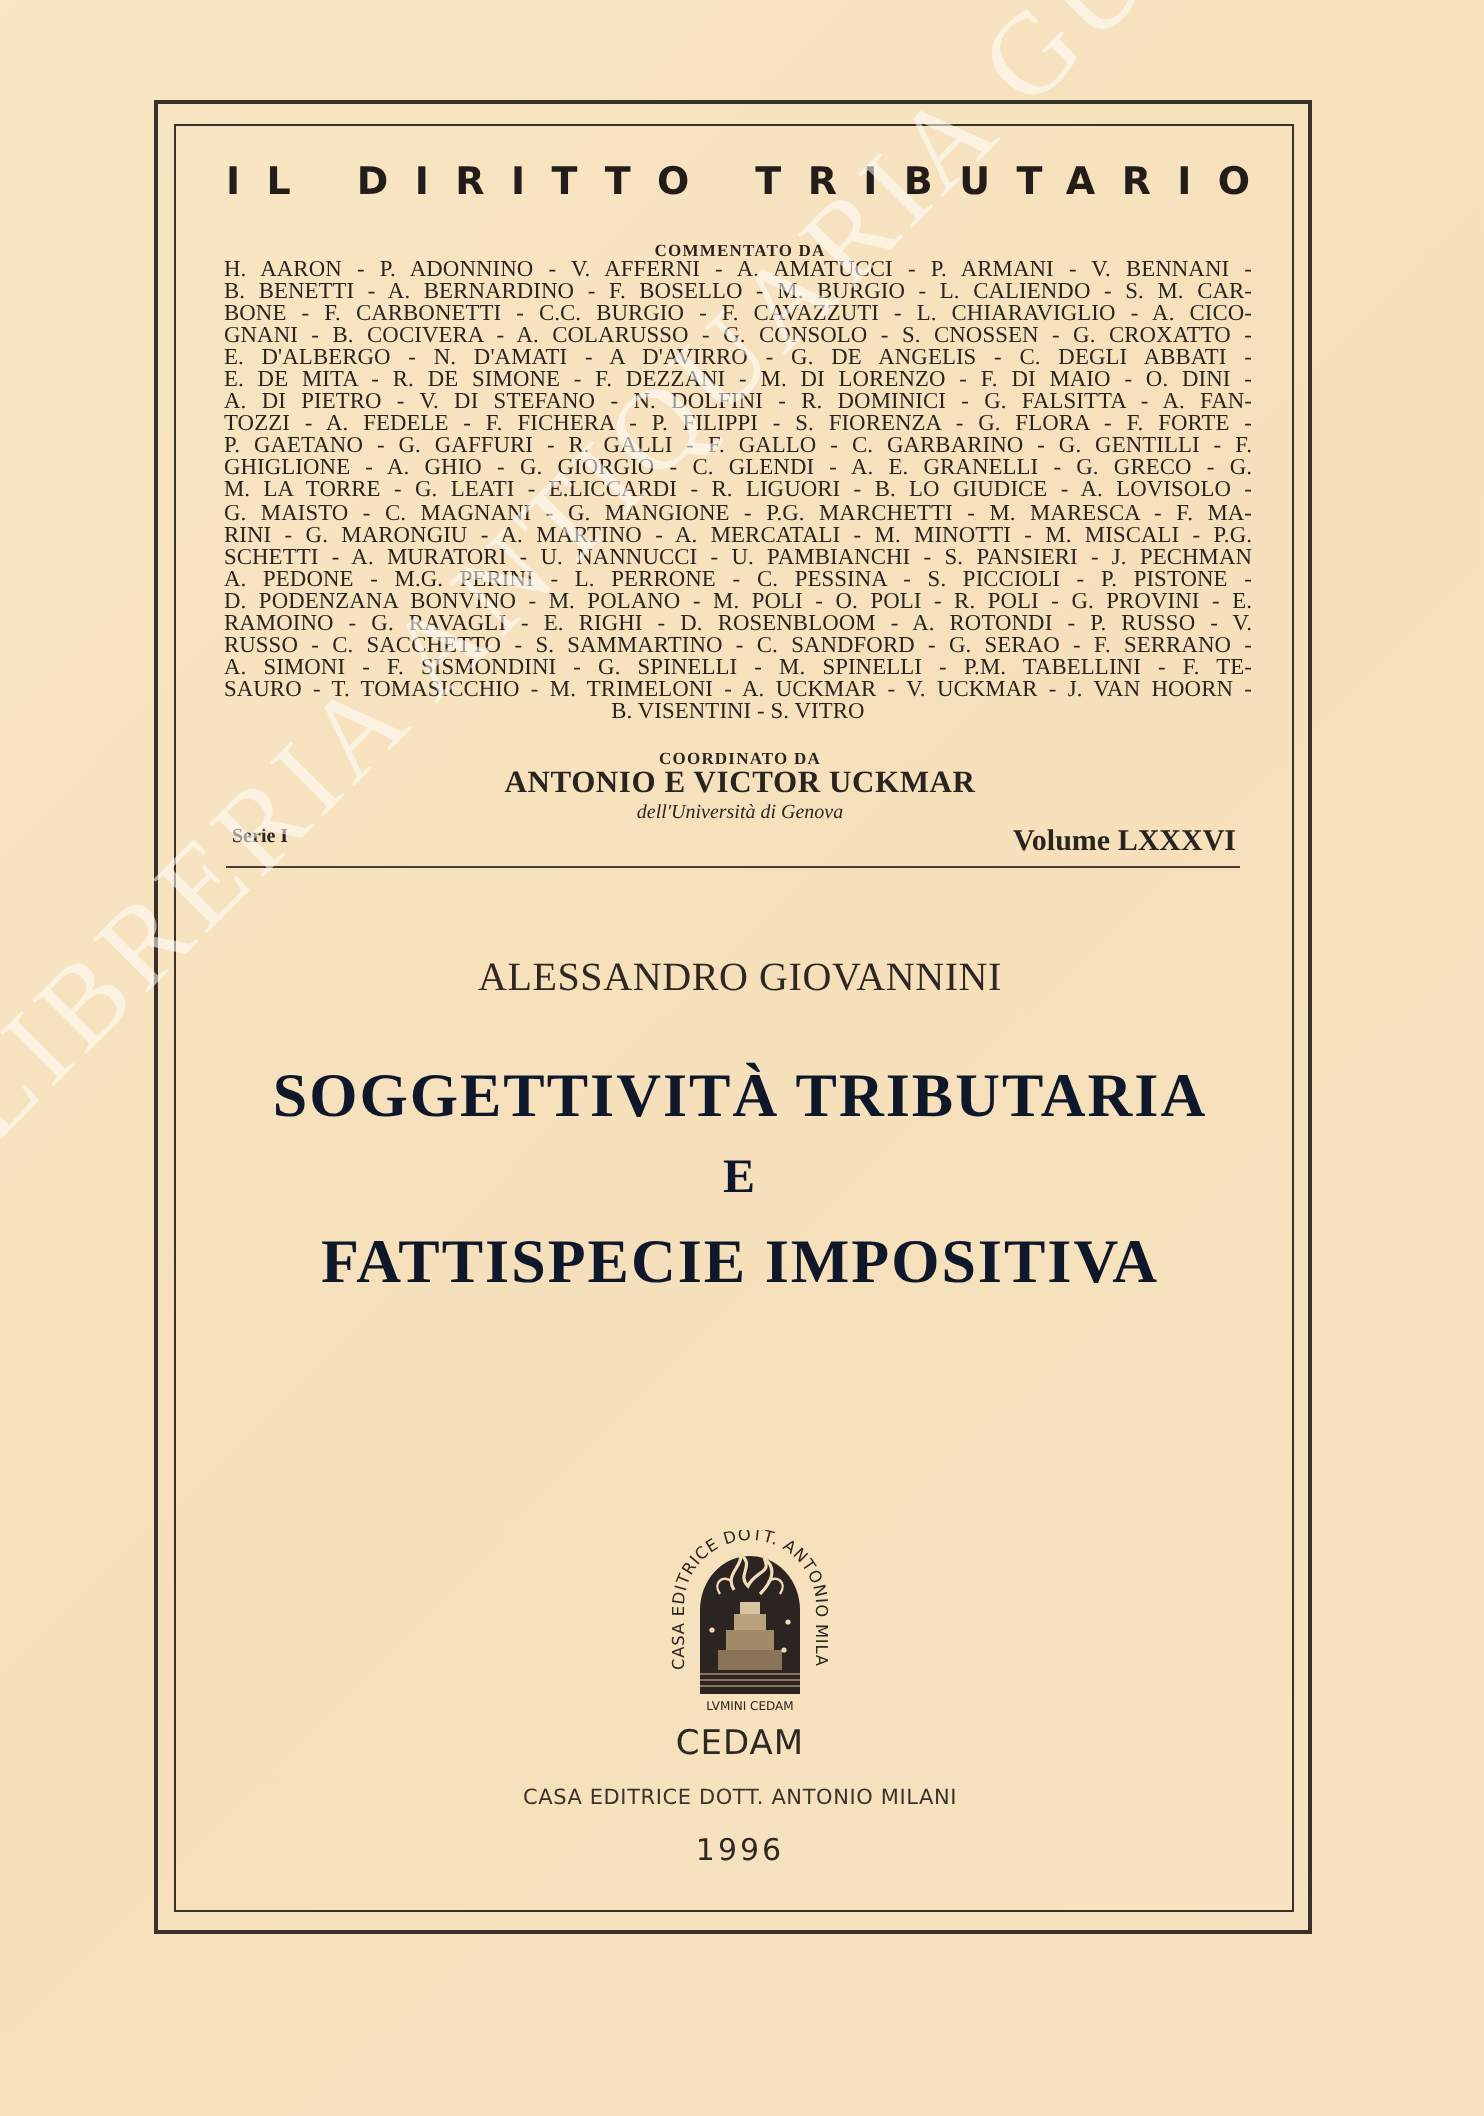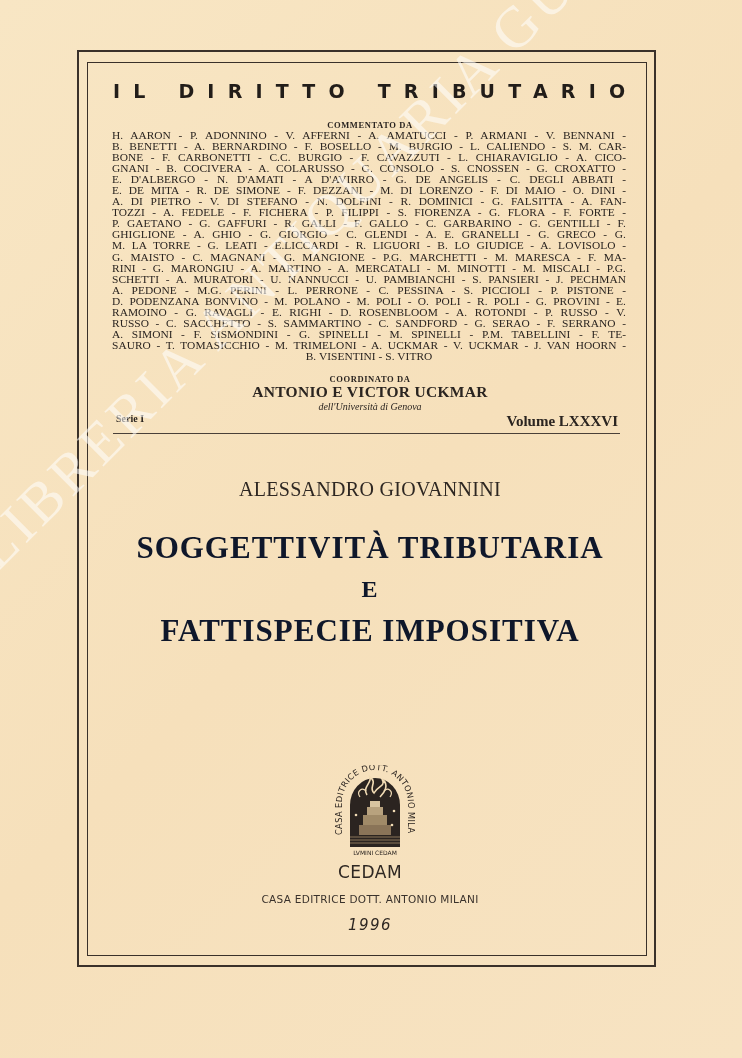--- a/index.html
+++ b/index.html
@@ -76,21 +76,21 @@
     letter-spacing: 0.5px; color: #2e2722;
   }
   .casa {
     position: absolute; left: 110px; top: 893px; width: 520px; text-align: center;
     font-family: "DejaVu Sans", "Liberation Sans", sans-serif; font-size: 10.5px;
     letter-spacing: 0.3px; color: #3a322c;
   }
   .year {
     position: absolute; left: 110px; top: 916px; width: 520px; text-align: center;
     font-family: "DejaVu Sans", "Liberation Sans", sans-serif; font-size: 15px;
-    letter-spacing: 1.5px; color: #2e2722; font-style: italic;
+    letter-spacing: 1.5px; color: #2e2722;
   }
   .watermark {
     position: absolute; left: -40px; top: 535px; width: 1100px;
     transform: rotate(-45deg); transform-origin: 0 0;
     font-family: "Liberation Serif", serif; font-size: 58px; letter-spacing: 4px;
     color: rgba(255,255,255,0.55); white-space: nowrap; pointer-events: none;
   }
 </style>
 </head>
 <body>

